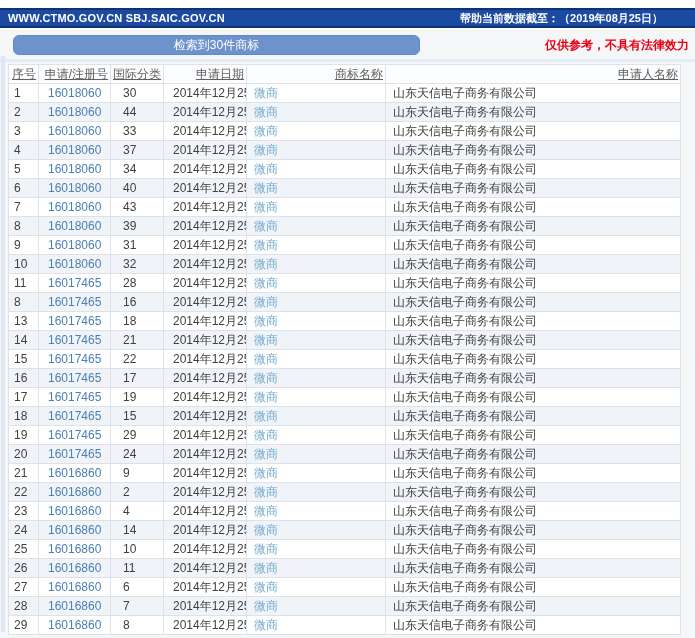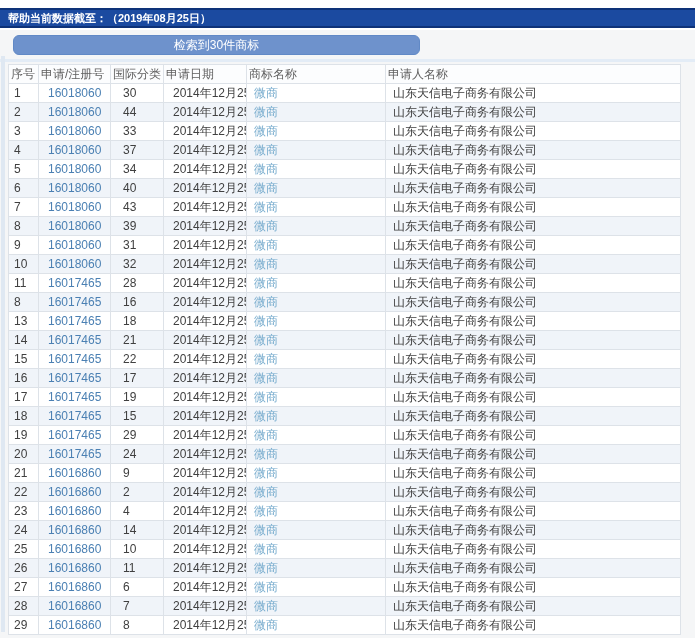--- a/index.html
+++ b/index.html
@@ -95,51 +95,54 @@
     font-size: 12px;
     line-height: 18px;
     color: #404040;
     overflow: hidden;
     white-space: nowrap;
   }
   .results th {
     background: #fcfdfe;
     font-weight: normal;
     color: #5f5f5f;
-    text-align: left;
+    text-align: right;
     padding: 0 2px;
+    text-decoration: underline;
   }
   .results tbody tr:nth-child(even) { background: #f0f4f9; }
   .results td.col-seq       { padding-left: 5px; }
   .results td.col-reg       { padding-left: 9px; }
   .results td.col-class     { padding-left: 12px; }
   .results td.col-date      { padding-left: 9px; }
   .results td.col-mark      { padding-left: 7px; }
   .results td.col-applicant { padding-left: 7px; }
   .results a { text-decoration: none; }
   .results a.reg-link  { color: #4b80b3; }
   .results a.mark-link { color: #76abcd; }
 </style>
 </head>
 <body>
 
 <div class="topbar-space"></div>
 
 <div class="topbar">
+  <span class="brand">WWW.CTMO.GOV.CN SBJ.SAIC.GOV.CN</span>
   <span class="right">
     <a href="#">帮助</a>
     <span>当前数据截至：（2019年08月25日）</span>
   </span>
 </div>
 
 <div class="content">
   <div class="left-strip"></div>
 
   <div class="banner-row">
     <div class="result-banner">检索到30件商标</div>
+    <div class="disclaimer">仅供参考，不具有法律效力</div>
   </div>
 
   <div class="table-topline"></div>
 
   <table class="results">
     <colgroup>
       <col style="width:30px">
         <col style="width:72px">
         <col style="width:53px">
       <col style="width:83px">

